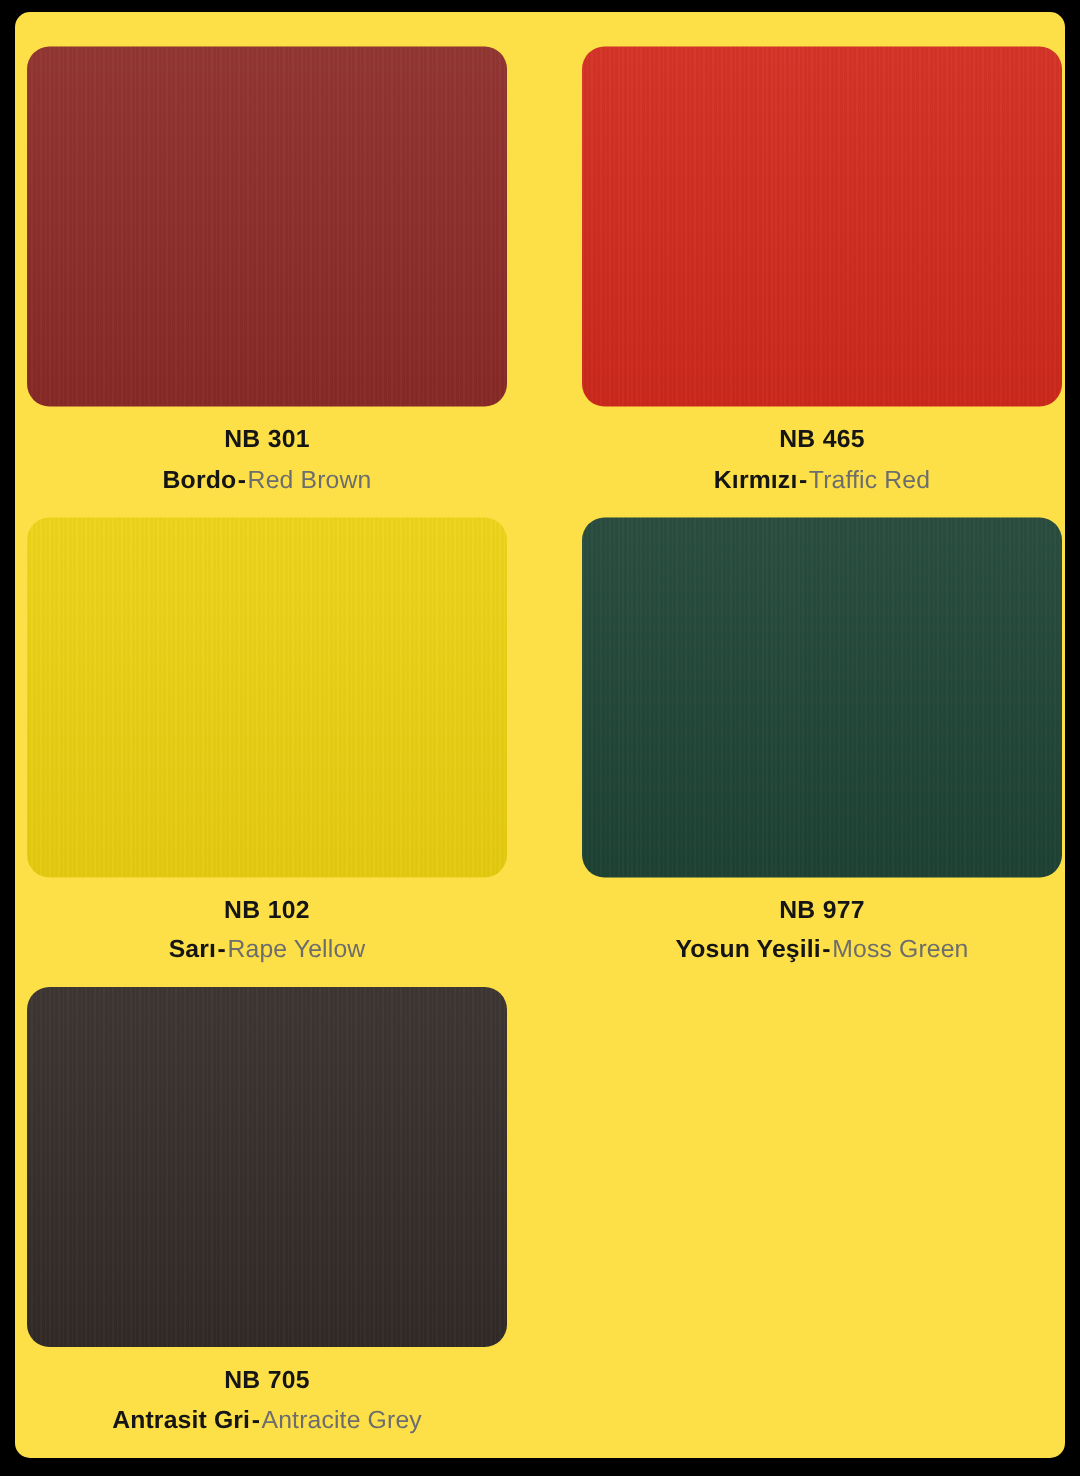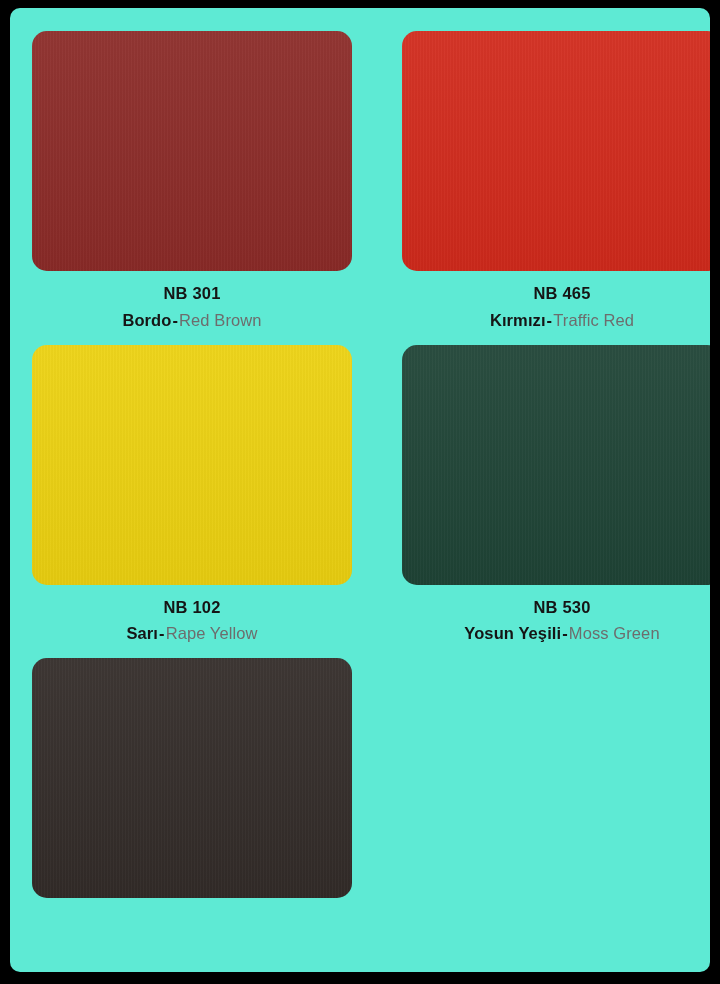--- a/index.html
+++ b/index.html
@@ -20,24 +20,24 @@
     height: 984px;
     background: #000000;
     box-sizing: border-box;
     padding: 8px 10px 12px 10px;
   }
 
   .page-sheet {
     position: relative;
     width: 100%;
     height: 100%;
-    background: #5eead4;
+    background: #fde047;
     border-radius: 10px;
     box-sizing: border-box;
-    padding: 23px 4px 0 22px;
+    padding: 23px 4px 0 8px;
     overflow: hidden;
   }
 
   .swatch-grid {
     display: grid;
     grid-template-columns: 1fr 1fr;
     column-gap: 50px;
     row-gap: 0px;
     padding: 0 0px;
   }
@@ -143,27 +143,33 @@
           <span class="swatch-code">NB 102</span>
           <span class="swatch-names">
             <span class="name-tr">Sarı</span><span class="name-sep">-</span><span class="name-en">Rape Yellow</span>
           </span>
         </div>
       </div>
 
       <div class="swatch-cell">
         <div class="swatch-chip" style="background-color: rgb(31, 68, 54);"></div>
         <div class="swatch-caption">
-          <span class="swatch-code">NB 530</span>
+          <span class="swatch-code">NB 977</span>
           <span class="swatch-names">
             <span class="name-tr">Yosun Yeşili</span><span class="name-sep">-</span><span class="name-en">Moss Green</span>
           </span>
         </div>
       </div>
 
 
       <div class="swatch-cell">
         <div class="swatch-chip" style="background-color: rgb(51, 44, 41);"></div>
+        <div class="swatch-caption">
+          <span class="swatch-code">NB 705</span>
+          <span class="swatch-names">
+            <span class="name-tr">Antrasit Gri</span><span class="name-sep">-</span><span class="name-en">Antracite Grey</span>
+          </span>
+        </div>
       </div>
 
     </div>
   </div>
 </div>
 
 </body></html>

